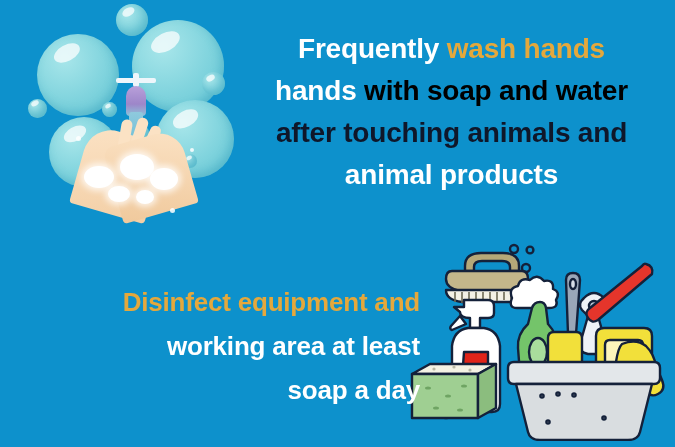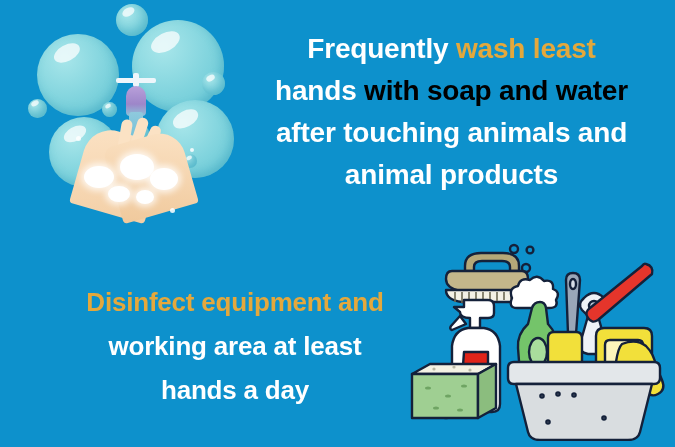--- a/index.html
+++ b/index.html
@@ -15,21 +15,21 @@
   }
 
   
   .msg{position:absolute;}
   #msg-wash{
     left:228px;top:28px;width:447px;
     text-align:center;
   }
   #msg-disinfect{
     left:50px;top:280px;width:370px;
-    text-align:center;
+    text-align:right;
   }
   .line{
     font-size:28px;
     font-weight:bold;
     line-height:42px;
     letter-spacing:-0.2px;
     white-space:nowrap;
   }
   #msg-disinfect .line{font-size:26px;line-height:44px;}
   .w{color:#ffffff;}
@@ -266,38 +266,38 @@
           <circle cx="166" cy="159" r="1.6"></circle>
           <circle cx="140" cy="186" r="1.6"></circle>
           <circle cx="196" cy="182" r="1.6"></circle>
         </g>
       </g>
     </svg>
   </div>
 
   <div class="msg" id="msg-wash">
     <div class="line">
-      <span class="seg w" style="color: rgb(255, 255, 255);">Frequently </span><span class="seg g" style="color: rgb(228, 168, 60);">wash least</span>
+      <span class="seg w" style="color: rgb(255, 255, 255);">Frequently </span><span class="seg g" style="color: rgb(228, 168, 60);">wash hands</span>
     </div>
     <div class="line">
       <span class="seg g" style="color: #ffffff;">hands</span><span class="seg w" style="color: #000000;"> with soap and water</span>
     </div>
     <div class="line">
-      <span class="seg w" style="color: #ffffff; margin-top: 44px;">after touching animals and</span>
+      <span class="seg w" style="color: #0f172a; margin-top: 44px;">after touching animals and</span>
     </div>
     <div class="line">
       <span class="seg w" style="color: rgb(255, 255, 255);">animal products</span>
     </div>
   </div>
 
   <div class="msg" id="msg-disinfect">
     <div class="line">
       <span class="seg g" style="color: rgb(228, 168, 60);">Disinfect equipment and</span>
     </div>
     <div class="line">
       <span class="seg g" style="color: #ffffff;">working area</span><span class="seg w" style="color: rgb(255, 255, 255);"> at least</span>
     </div>
     <div class="line">
-      <span class="seg w" style="color: rgb(255, 255, 255);">hands a day</span>
+      <span class="seg w" style="color: rgb(255, 255, 255);">soap a day</span>
     </div>
   </div>
 
 </div>
 
 </body></html>

